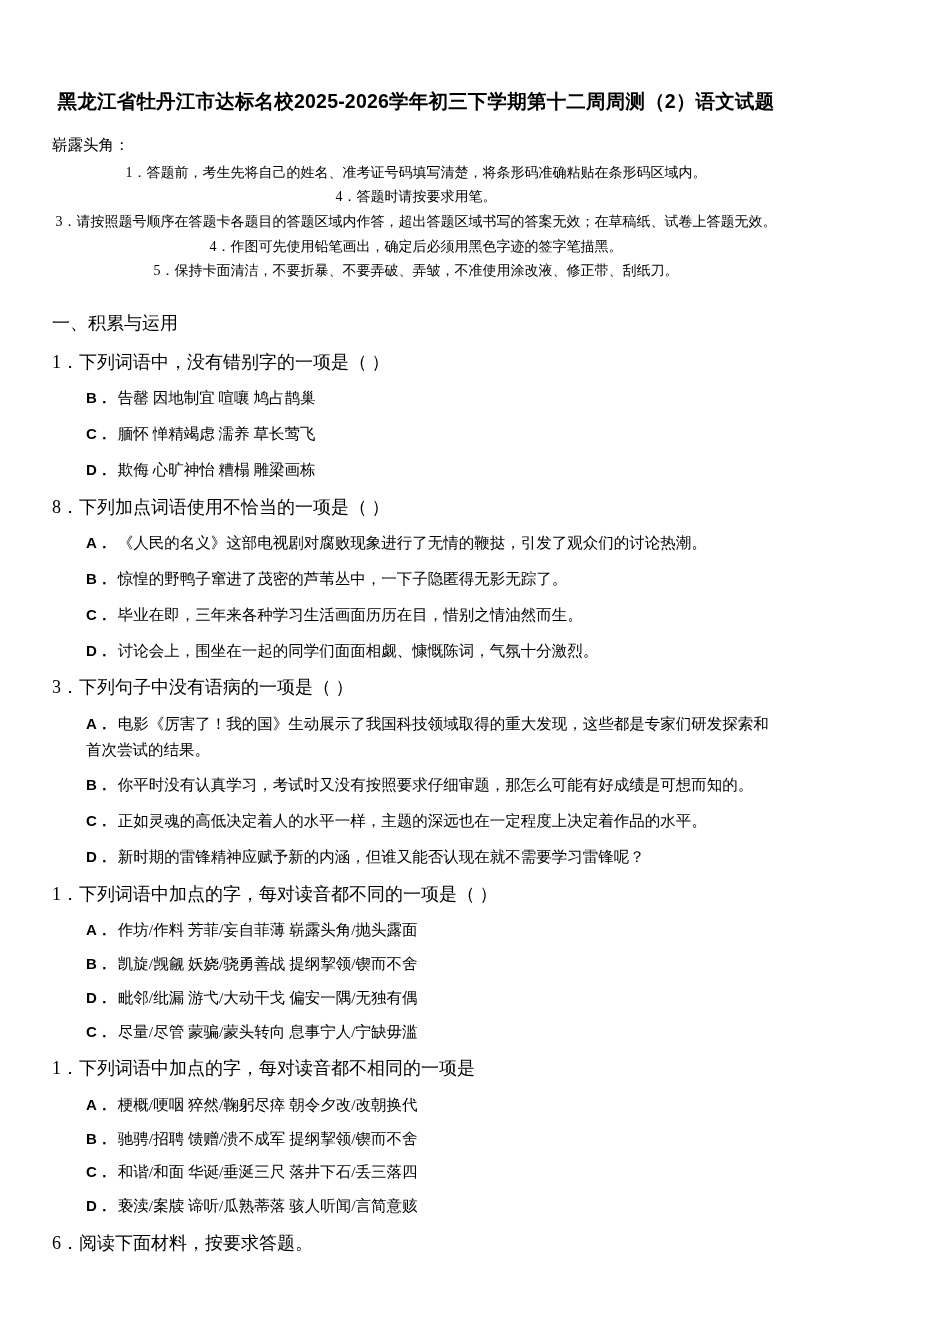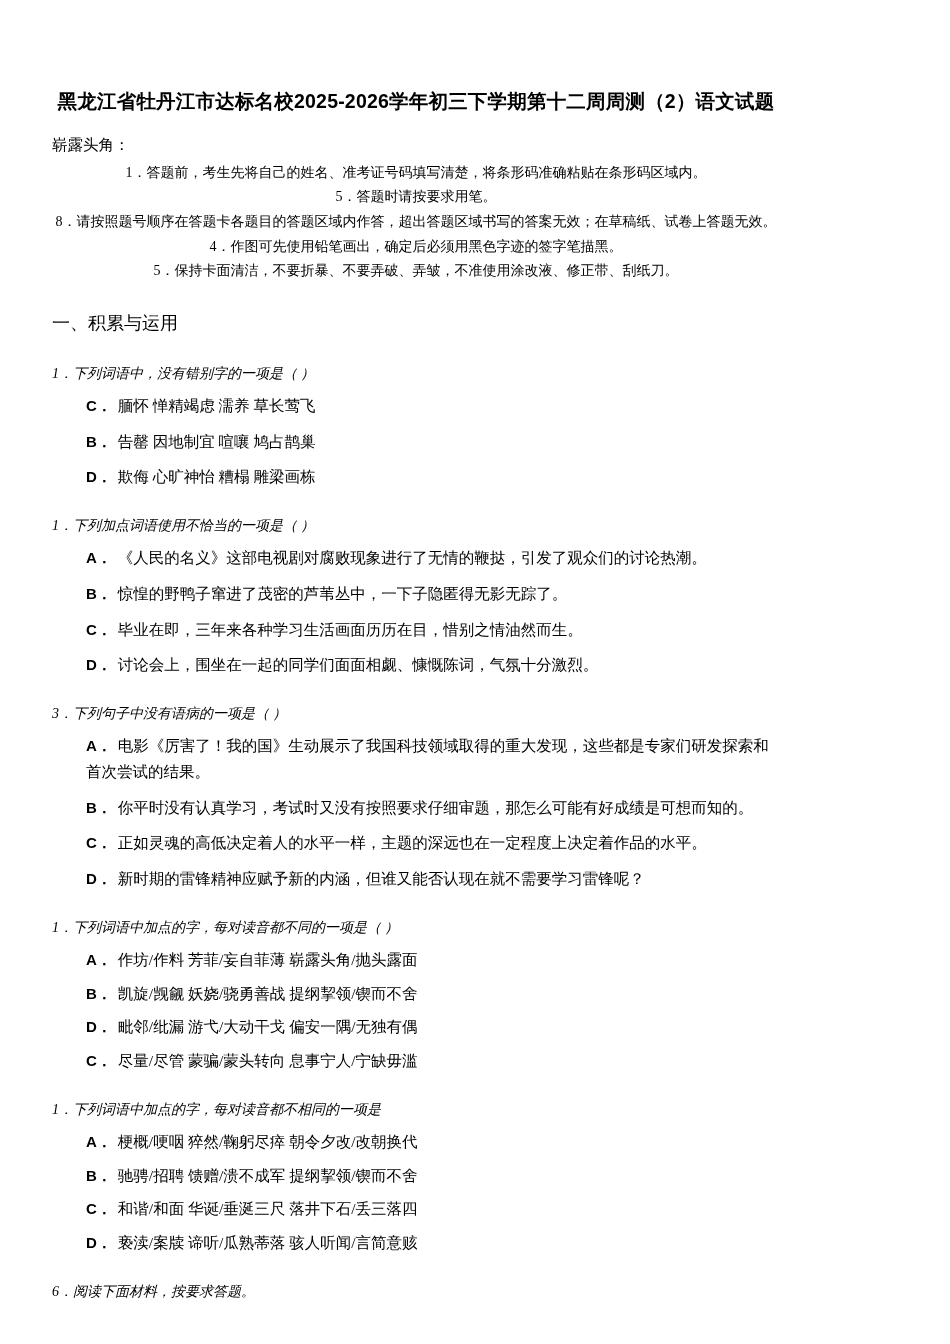--- a/index.html
+++ b/index.html
@@ -42,24 +42,23 @@
     margin: 0 0 2px 0;
     white-space: nowrap;
     text-align: center;
   }
   .section-head {
     font-size: 18px;
     line-height: 1.6;
     margin: 16px 0 6px 0;
   }
   .q-stem {
-    font-size: 14px;
+    font-size: 18px;
     line-height: 1.65;
-    margin: 24px 0 8px 0;
-    font-style: italic;
+    margin: 10px 0 8px 0;
   }
   .opt {
     font-size: 15.5px;
     line-height: 1.65;
     margin: 0 0 10px 0;
     padding-left: 34px;
     text-indent: 0;
   }
   .opt .lbl {
     font-family: "Liberation Sans", "DejaVu Sans", sans-serif;
@@ -75,37 +74,37 @@
 <body>
 
 <div class="page">
 
   <h1 class="doc-title">黑龙江省牡丹江市达标名校2025-2026学年初三下学期第十二周周测（2）语文试题</h1>
 
   <div class="notice-head">崭露头角：</div>
 
   <div class="notice-list">
     <p class="notice-item">1．答题前，考生先将自己的姓名、准考证号码填写清楚，将条形码准确粘贴在条形码区域内。</p>
-    <p class="notice-item">5．答题时请按要求用笔。</p>
-    <p class="notice-item">8．请按照题号顺序在答题卡各题目的答题区域内作答，超出答题区域书写的答案无效；在草稿纸、试卷上答题无效。</p>
+    <p class="notice-item">4．答题时请按要求用笔。</p>
+    <p class="notice-item">3．请按照题号顺序在答题卡各题目的答题区域内作答，超出答题区域书写的答案无效；在草稿纸、试卷上答题无效。</p>
     <p class="notice-item">4．作图可先使用铅笔画出，确定后必须用黑色字迹的签字笔描黑。</p>
     <p class="notice-item">5．保持卡面清洁，不要折暴、不要弄破、弄皱，不准使用涂改液、修正带、刮纸刀。</p>
   </div>
 
   <div class="section-head">一、积累与运用</div>
 
   <div>
     <p class="q-stem">1．下列词语中，没有错别字的一项是（          ）</p>
+    <p class="opt"><span class="lbl">B．</span>告罄   因地制宜     喧嚷     鸠占鹊巢</p>
     <p class="opt"><span class="lbl">C．</span>腼怀   惮精竭虑     濡养     草长莺飞</p>
-    <p class="opt"><span class="lbl">B．</span>告罄   因地制宜     喧嚷     鸠占鹊巢</p>
     <p class="opt"><span class="lbl">D．</span>欺侮   心旷神怡     糟榻     雕梁画栋</p>
   </div>
 
   <div>
-    <p class="q-stem">1．下列加点词语使用不恰当的一项是（          ）</p>
+    <p class="q-stem">8．下列加点词语使用不恰当的一项是（          ）</p>
     <p class="opt"><span class="lbl">A．</span>《人民的名义》这部电视剧对腐败现象进行了无情的鞭挞，引发了观众们的讨论热潮。</p>
     <p class="opt"><span class="lbl">B．</span>惊惶的野鸭子窜进了茂密的芦苇丛中，一下子隐匿得无影无踪了。</p>
     <p class="opt"><span class="lbl">C．</span>毕业在即，三年来各种学习生活画面历历在目，惜别之情油然而生。</p>
     <p class="opt"><span class="lbl">D．</span>讨论会上，围坐在一起的同学们面面相觑、慷慨陈词，气氛十分激烈。</p>
   </div>
 
   <div>
     <p class="q-stem">3．下列句子中没有语病的一项是（         ）</p>
     <p class="opt"><span class="lbl">A．</span>电影《厉害了！我的国》生动展示了我国科技领域取得的重大发现，这些都是专家们研发探索和首次尝试的结果。</p>
     <p class="opt"><span class="lbl">B．</span>你平时没有认真学习，考试时又没有按照要求仔细审题，那怎么可能有好成绩是可想而知的。</p>

